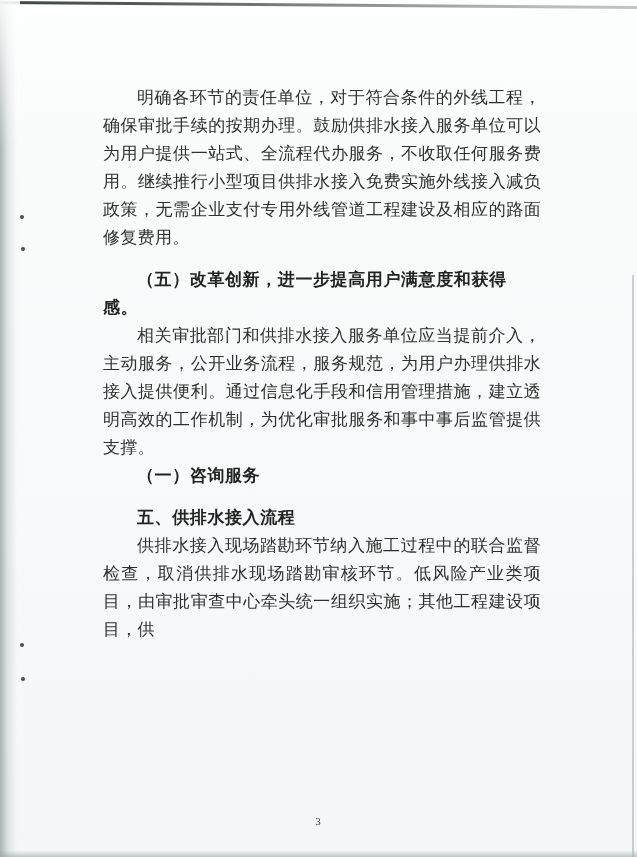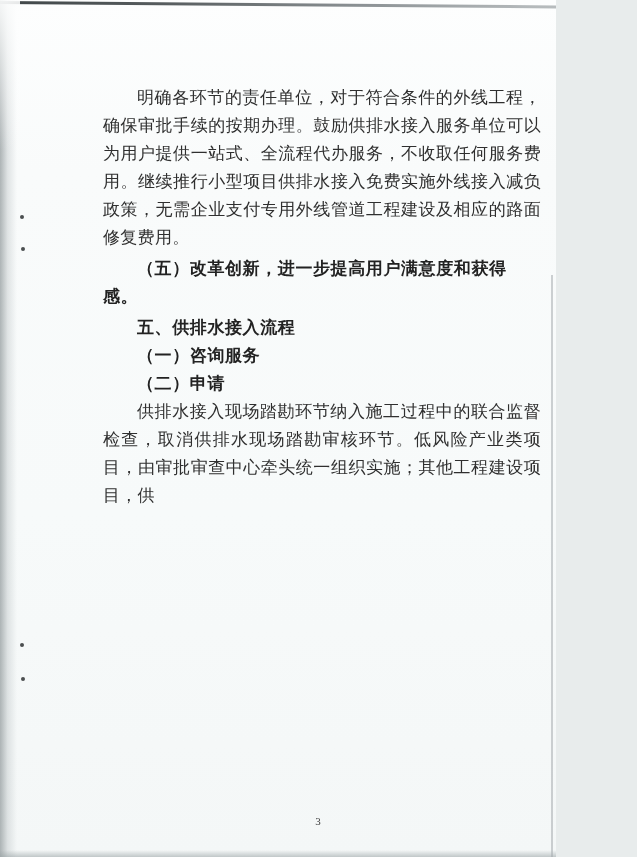--- a/index.html
+++ b/index.html
@@ -3,21 +3,21 @@
 <meta charset="utf-8">
 <style>
   html,body{margin:0;padding:0;}
   body{
     width:637px;height:857px;
     font-family:"Liberation Serif","DejaVu Serif",serif;
     background:#e8ecec;
   }
   .scan-page{
     position:relative;
-    width:556px;height:857px;
+    width:637px;height:857px;
     overflow:hidden;
     background:
       linear-gradient(to bottom, #fdfefe 0%, #f9fbfb 20%, #f7fafa 60%, #f4f7f7 100%);
   }
   
   .edge-top-line{
     position:absolute;
     top:1px;left:-4px;
     width:660px;height:3px;
     background:linear-gradient(to right,#3f4648 0%,#565c5e 25%,#8b9194 55%,#b3b8ba 80%,#c4c8c9 100%);
@@ -75,21 +75,21 @@
     text-align:justify;
     text-align-last:left;
   }
   .heading{
     margin:0;
     text-indent:2em;
     font-weight:700;
     color:#222;
     letter-spacing:0.6px;
   }
-  .heading.gap{margin-top:3px;}
+  .heading.gap{margin-top:14px;}
 
   .page-footer{
     position:absolute;
     left:0;top:815px;
     width:637px;
     text-align:center;
     font-size:11px;
     color:#3d3d3d;
     letter-spacing:1px;
   }
@@ -105,21 +105,21 @@
   <div class="edge-bottom"></div>
   <div class="edge-right-line"></div>
   <div class="hole-dot dot-1"></div>
   <div class="hole-dot dot-2"></div>
   <div class="hole-dot dot-3"></div>
   <div class="hole-dot dot-4"></div>
 
   <div class="text-block">
     <p class="para">明确各环节的责任单位，对于符合条件的外线工程，确保审批手续的按期办理。鼓励供排水接入服务单位可以为用户提供一站式、全流程代办服务，不收取任何服务费用。继续推行小型项目供排水接入免费实施外线接入减负政策，无需企业支付专用外线管道工程建设及相应的路面修复费用。</p>
     <p class="heading gap">（五）改革创新，进一步提高用户满意度和获得感。</p>
+    <p class="para">相关审批部门和供排水接入服务单位应当提前介入，主动服务，公开业务流程，服务规范，为用户办理供排水接入提供便利。通过信息化手段和信用管理措施，建立透明高效的工作机制，为优化审批服务和事中事后监管提供支撑。</p>
+    <p class="heading">（一）咨询服务</p>
     <p class="heading gap">五、供排水接入流程</p>
-    <p class="heading">（一）咨询服务</p>
-    <p class="heading">（二）申请</p>
     <p class="para">供排水接入现场踏勘环节纳入施工过程中的联合监督检查，取消供排水现场踏勘审核环节。低风险产业类项目，由审批审查中心牵头统一组织实施；其他工程建设项目，供</p>
   </div>
 
   <div class="page-footer">3</div>
 
 </div>
 
 </body></html>

